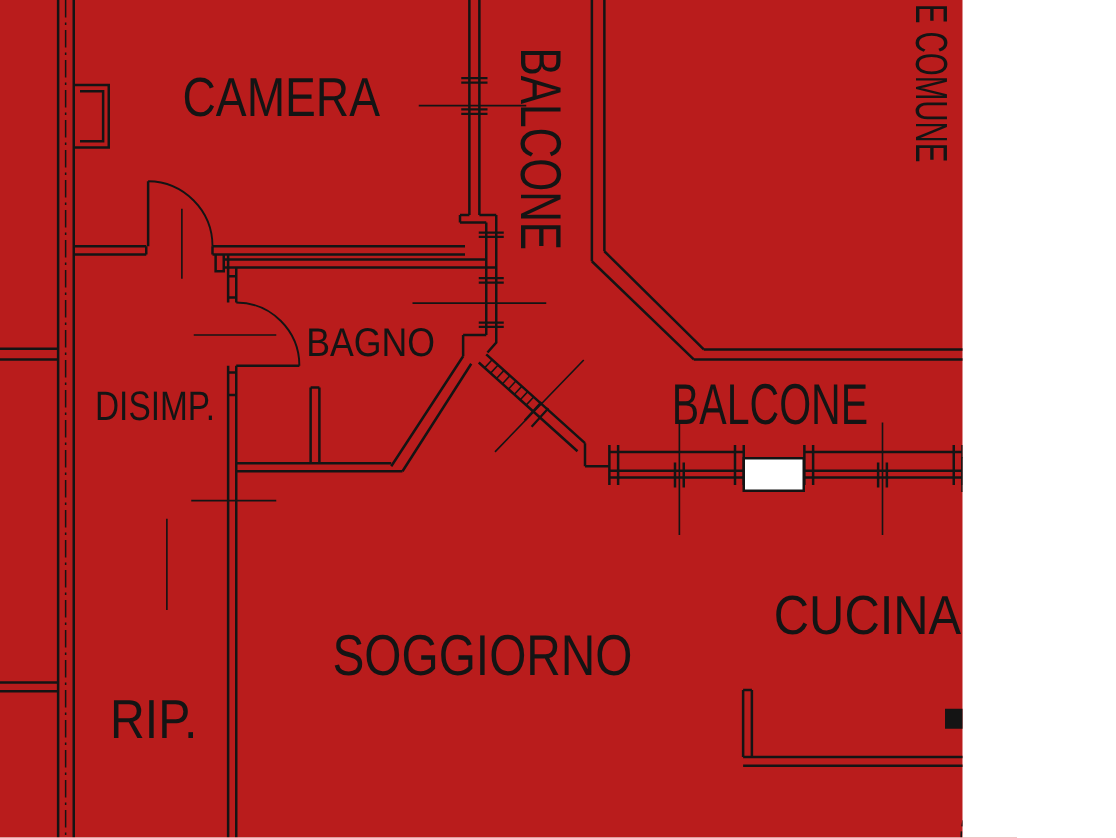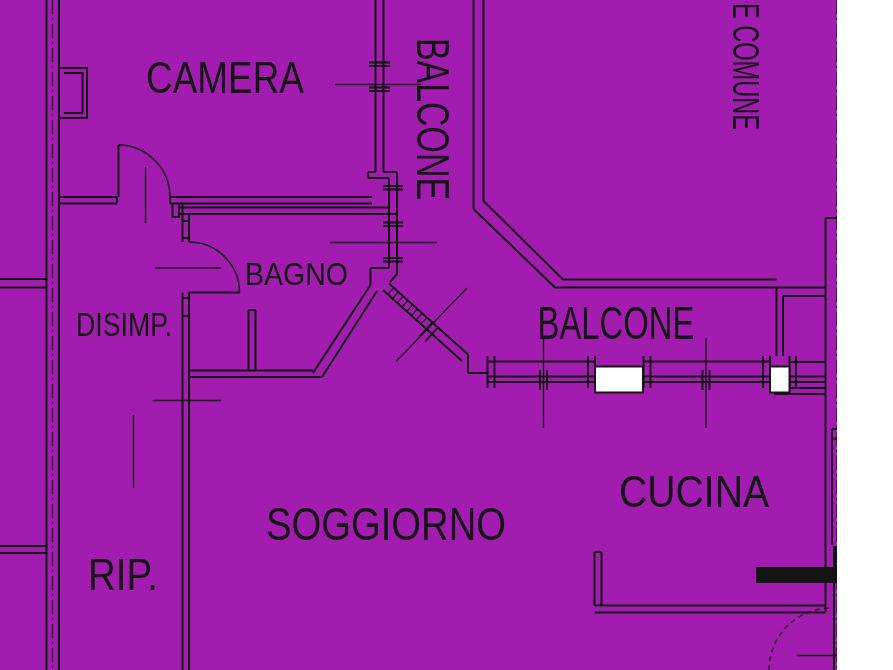--- a/index.html
+++ b/index.html
@@ -1,16 +1,16 @@
 <!DOCTYPE html>
 <html><head>
 <meta charset="utf-8">
 <style>
   html,body{margin:0;padding:0;background:#ffffff;}
-  .stage{position:relative;width:837px;height:670px;background:#a21caf;overflow:hidden;}
+  .stage{position:relative;width:770px;height:670px;background:#b91c1c;overflow:hidden;}
   svg{display:block;width:893px;height:670px;}
   text{font-family:"Liberation Sans",sans-serif;fill:#141414;}
 </style>
 </head>
 <body>
 
 <div class="stage">
 <svg viewBox="0 0 893 670" xmlns="http://www.w3.org/2000/svg">
 
   <g stroke="#141414" stroke-width="2" fill="none">

